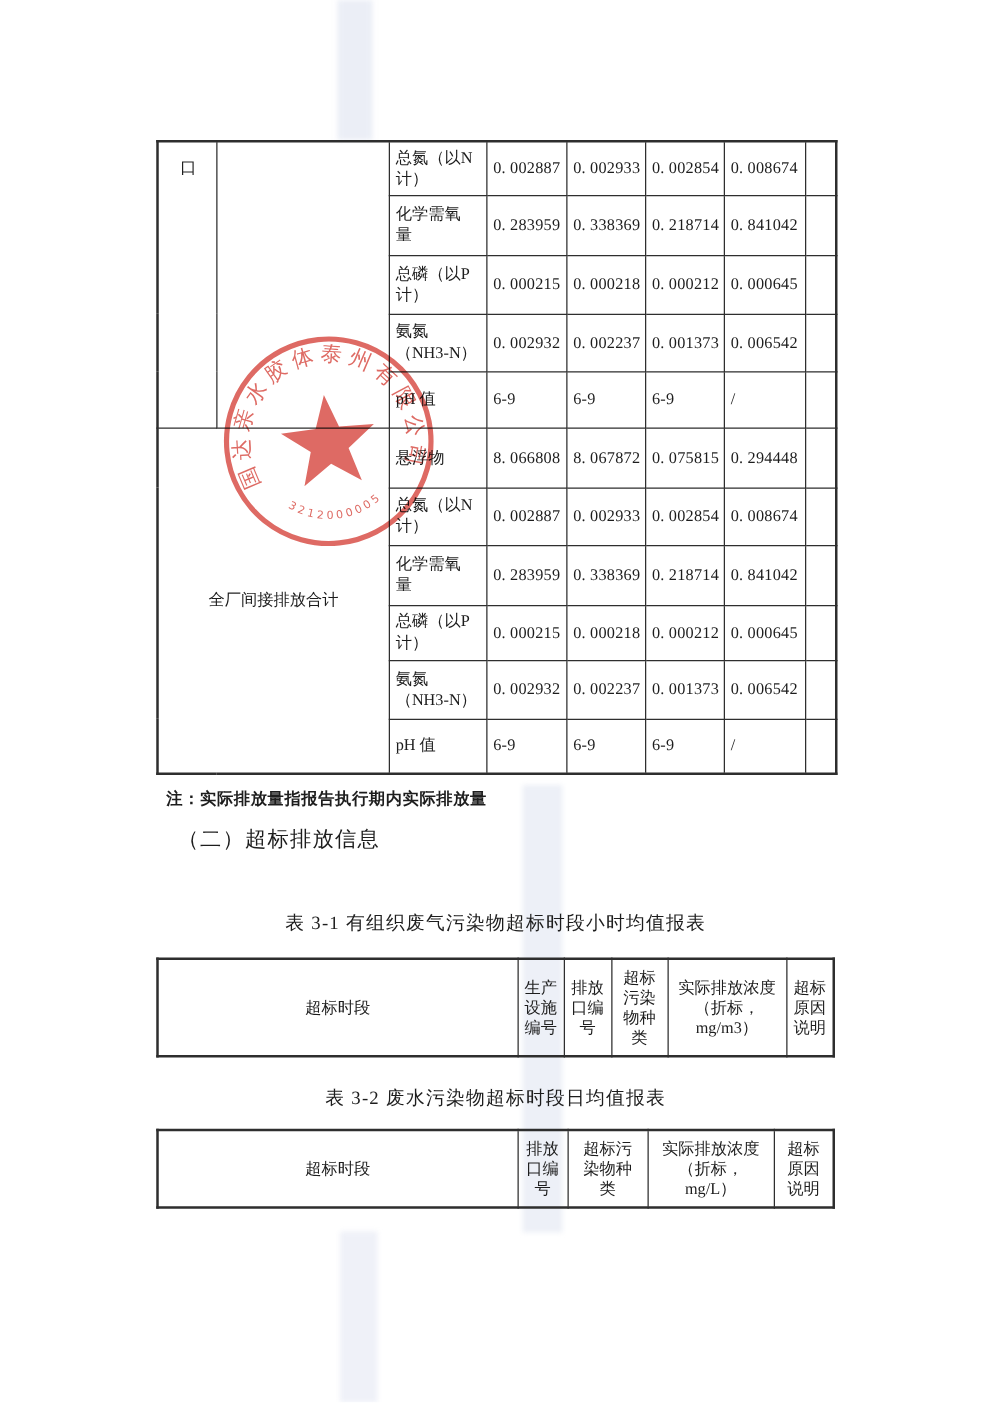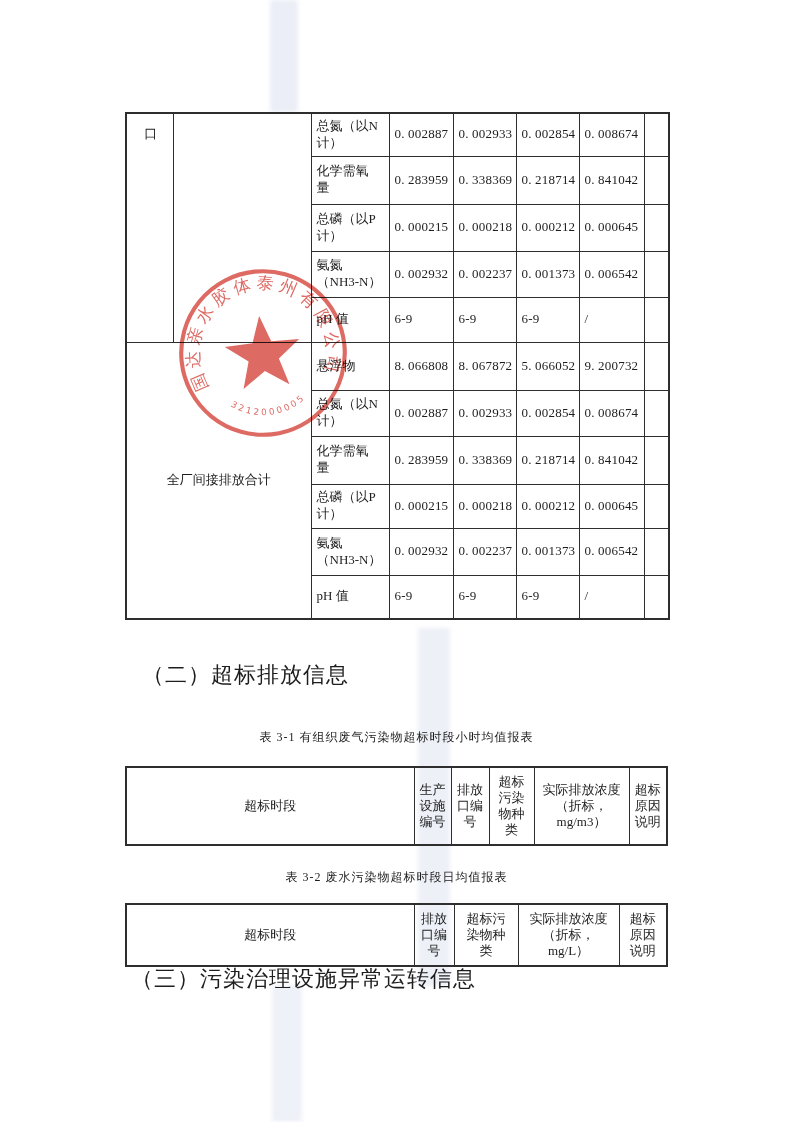--- a/index.html
+++ b/index.html
@@ -21,24 +21,24 @@
   .main-table td.groupcell{text-align:center;padding:2px;}
   .main-table td.val{letter-spacing:0.2px;}
   .main-table td.blank{padding:0;}
 
   .hdr-table{position:absolute;left:125px;width:541px;border:2px solid #2e2e2e;}
   .hdr-table td{text-align:center;padding:2px;line-height:1.25;}
   .t31{top:766px;}
   .t32{top:903px;}
 
   .note{position:absolute;left:133px;top:630px;font-size:13px;font-weight:600;letter-spacing:0.5px;}
-  .sec-heading{position:absolute;font-size:22px;letter-spacing:1px;}
+  .sec-heading{position:absolute;font-size:17px;letter-spacing:1px;}
   .sec2{left:142px;top:660px;}
   .sec3{left:131px;top:964px;}
-  .caption{position:absolute;left:0;width:793px;text-align:center;font-size:12px;letter-spacing:1px;}
+  .caption{position:absolute;left:0;width:793px;text-align:center;font-size:15px;letter-spacing:1px;}
   .cap31{top:729px;}
   .cap32{top:869px;}
 
   .stamp{position:absolute;left:175px;top:265px;width:176px;height:176px;
          transform:rotate(-6deg);mix-blend-mode:multiply;opacity:0.85;}
 </style>
 </head>
 <body>
 
 <div class="page">
@@ -103,22 +103,22 @@
       <td class="val">6-9</td>
       <td class="val">6-9</td>
       <td class="val">/</td>
       <td class="blank"></td>
     </tr>
     <tr style="height:48px">
       <td class="groupcell" rowspan="6" colspan="2">全厂间接排放合计</td>
       <td>悬浮物</td>
       <td class="val">8. 066808</td>
       <td class="val">8. 067872</td>
-      <td class="val">5. 066052</td>
-      <td class="val">9. 200732</td>
+      <td class="val">0. 075815</td>
+      <td class="val">0. 294448</td>
       <td class="blank"></td>
     </tr>
     <tr style="height:46px">
       <td>总氮（以N
 计）</td>
       <td class="val">0. 002887</td>
       <td class="val">0. 002933</td>
       <td class="val">0. 002854</td>
       <td class="val">0. 008674</td>
       <td class="blank"></td>
@@ -167,20 +167,21 @@
     <path id="arcName" d="M 31.3,116 A 62,62 0 1 1 138.7,116" fill="none"></path>
     <path id="arcCode" d="M 33,115 A 60,60 0 0 0 137,115" fill="none"></path>
     <text font-size="16.5" fill="#d85048" letter-spacing="4.5" style="font-family:'Liberation Serif','DejaVu Serif',serif;">
       <textPath href="#arcName" startOffset="50%" text-anchor="middle">国达亲水胶体泰州有限公司</textPath>
     </text>
     <text font-size="8.5" fill="#d85048" letter-spacing="2.5" style="font-family:'DejaVu Sans','Liberation Sans',sans-serif;">
       <textPath href="#arcCode" startOffset="50%" text-anchor="middle">3212000005</textPath>
     </text>
   </svg>
 
+  <div class="note">注：实际排放量指报告执行期内实际排放量</div>
 
   <div class="sec-heading sec2">（二）超标排放信息</div>
 
   <div class="caption cap31">表 3-1 有组织废气污染物超标时段小时均值报表</div>
 
   <table class="hdr-table t31">
     <colgroup>
       <col style="width:288px">
         <col style="width:37px">
         <col style="width:38px">
@@ -233,15 +234,14 @@
       <td>实际排放浓度
 （折标，
 mg/L）</td>
       <td>超标
 原因
 说明</td>
     </tr>
   </tbody>
     </table>
 
-  <div class="sec-heading sec3">（三）污染治理设施异常运转信息</div>
 
 </div>
 
 </body></html>

